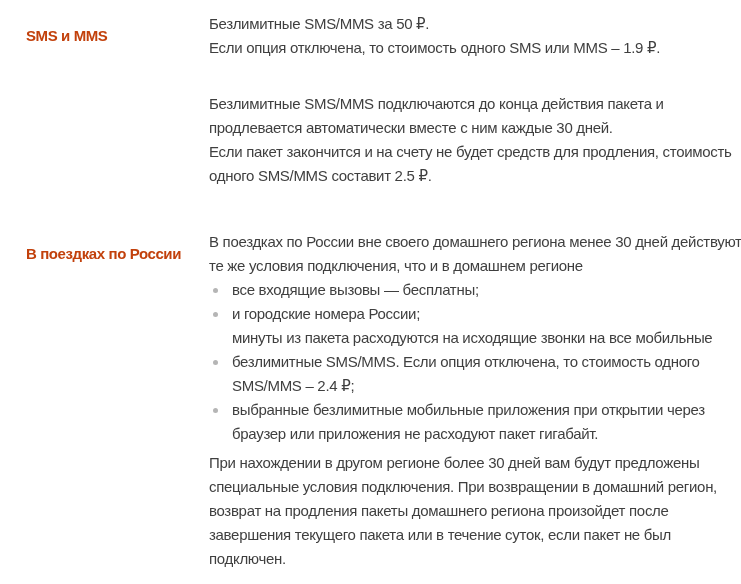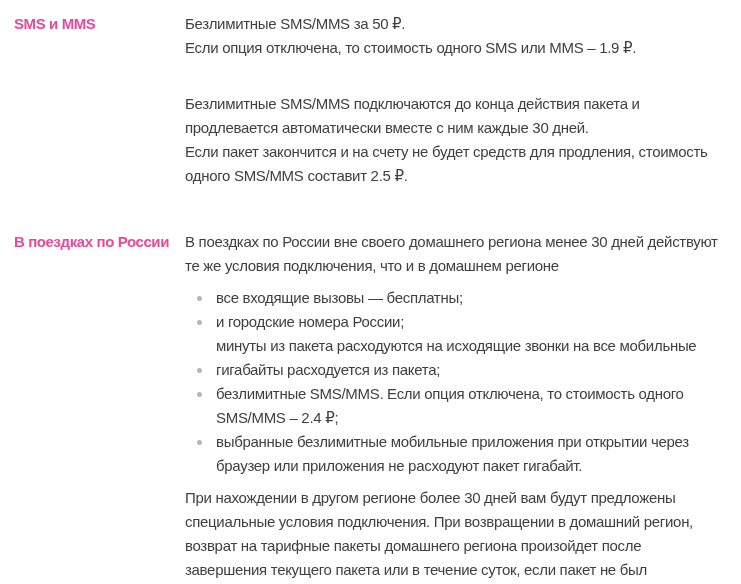--- a/index.html
+++ b/index.html
@@ -22,48 +22,48 @@
   .row {
     display: flex;
     align-items: flex-start;
   }
   .row + .row {
     margin-top: 42px;
   }
   .label {
     flex: 0 0 171px;
     width: 171px;
-    margin: 0;
+    margin: 12px;
     font-size: 15px;
     font-weight: 700;
     line-height: 24px;
     letter-spacing: -0.4px;
     white-space: nowrap;
-    color: #ec4899;
+    color: #c2410c;
   }
   .content {
     flex: 1 1 auto;
     min-width: 0;
     font-size: 15px;
     line-height: 24px;
     letter-spacing: -0.3px;
   }
   .para {
     margin: 0;
   }
   .para + .para {
     margin-top: 32px;
   }
   .line {
     display: block;
     white-space: nowrap;
   }
   .bullets {
     list-style: none;
-    margin: 8px;
+    margin: 0;
     padding: 0;
   }
   .bullets li {
     position: relative;
     padding-left: 23px;
   }
   .bullets li::before {
     content: "";
     position: absolute;
     left: 4px;
@@ -107,34 +107,31 @@
       </p>
       <ul class="bullets">
         <li>
           <span class="line">все входящие вызовы — бесплатны;</span>
         </li>
         <li>
           <span class="line">и городские номера России;</span>
           <span class="line">минуты из пакета расходуются на исходящие звонки на все мобильные</span>
         </li>
         <li>
-          <span class="line">гигабайты расходуется из пакета;</span>
-        </li>
-        <li>
           <span class="line">безлимитные SMS/MMS. Если опция отключена, то стоимость одного</span>
           <span class="line">SMS/MMS – 2.4 ₽;</span>
         </li>
         <li>
           <span class="line">выбранные безлимитные мобильные приложения при открытии через</span>
           <span class="line">браузер или приложения не расходуют пакет гигабайт.</span>
         </li>
       </ul>
       <p class="para">
         <span class="line">При нахождении в другом регионе более 30 дней вам будут предложены</span>
         <span class="line">специальные условия подключения. При возвращении в домашний регион,</span>
-        <span class="line">возврат на тарифные пакеты домашнего региона произойдет после</span>
+        <span class="line">возврат на продления пакеты домашнего региона произойдет после</span>
         <span class="line">завершения текущего пакета или в течение суток, если пакет не был</span>
         <span class="line">подключен.</span>
       </p>
     </div>
   </section>
 
 </div>
 
 </body></html>

